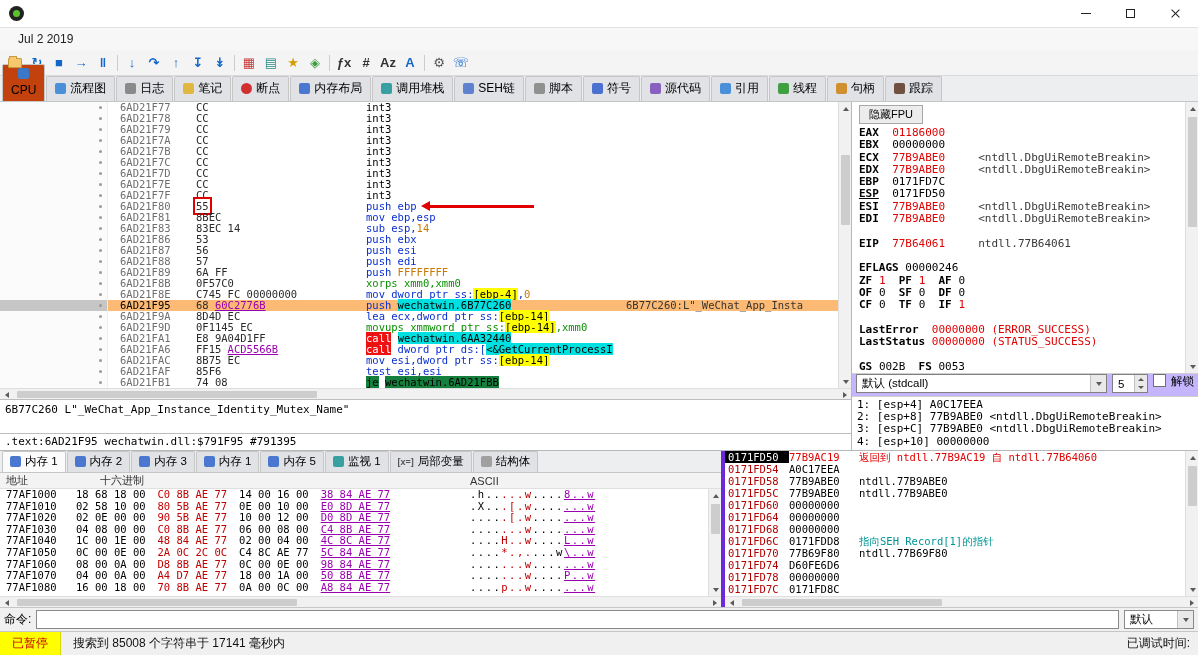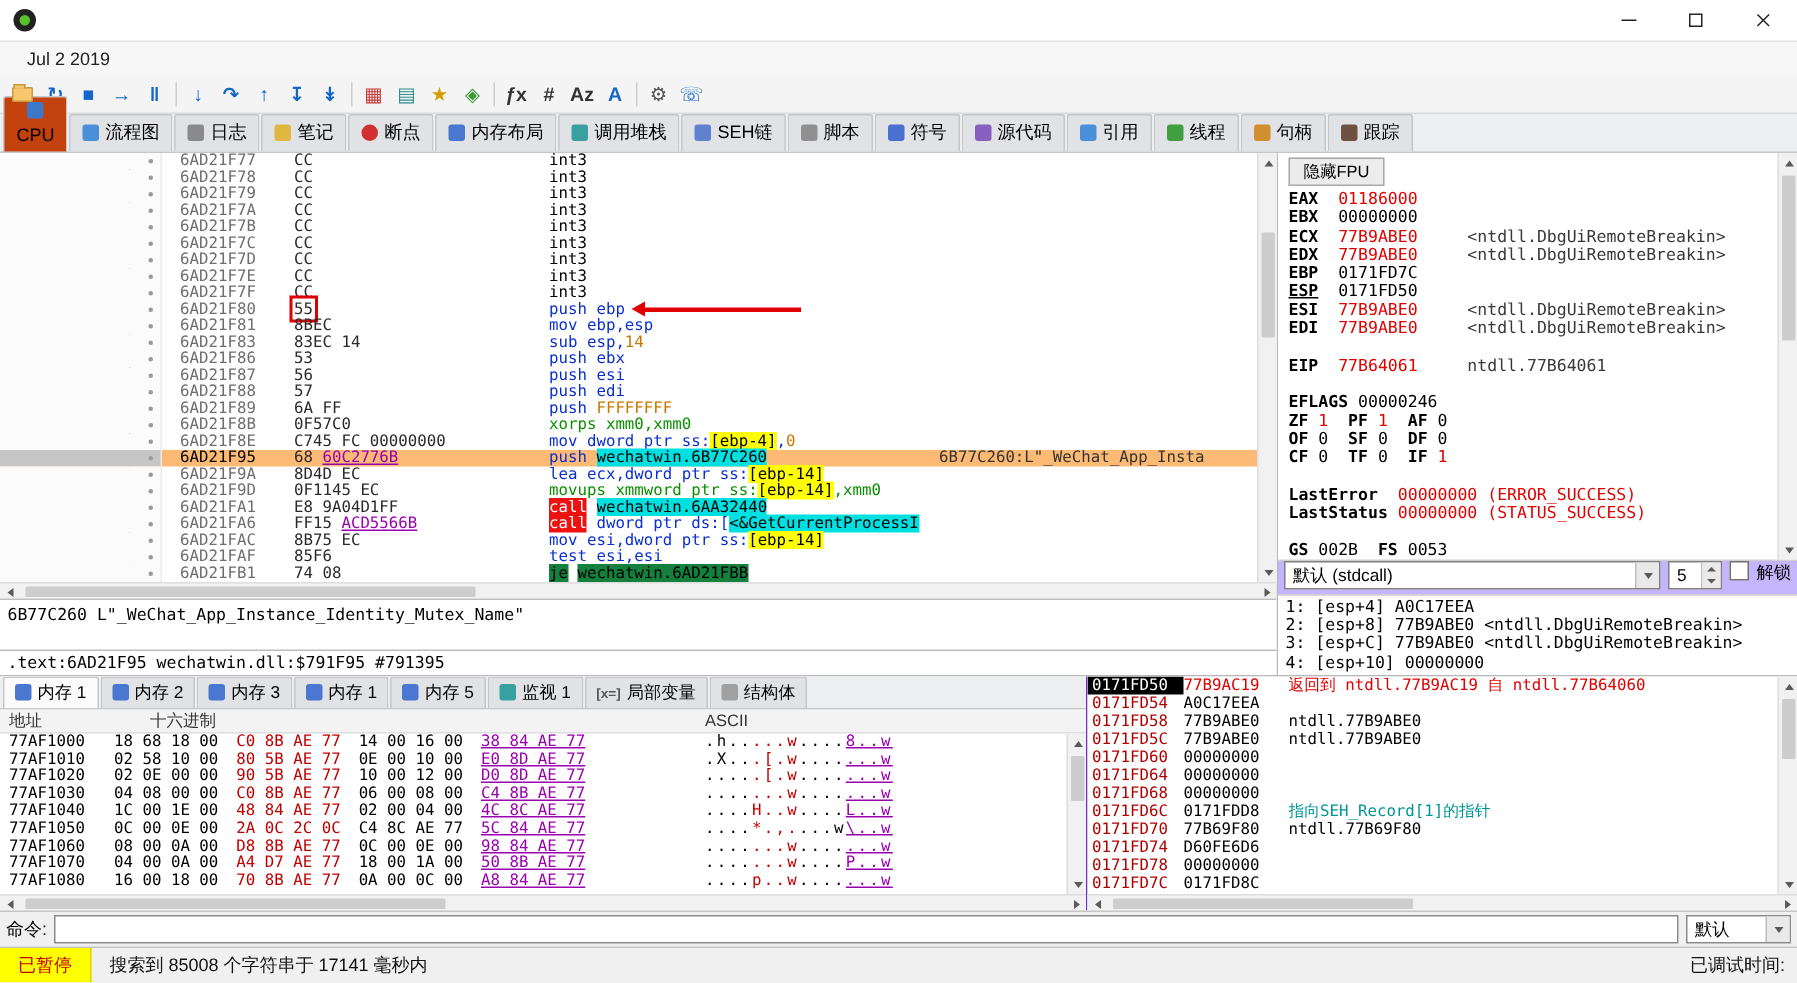--- a/index.html
+++ b/index.html
@@ -115,21 +115,21 @@
 .spin-btn{flex:1;background:#e9e9e9;display:flex;align-items:center;justify-content:center;}
 .spin-btn .tri-up{border-bottom-width:3.5px;border-left-width:3px;border-right-width:3px;}
 .spin-btn .tri-down{border-top-width:3.5px;border-left-width:3px;border-right-width:3px;}
 .chk{width:13px;height:13px;border:1px solid #707070;background:#fff;flex:none;}
 .chk-label{font-size:11.5px;}
 .args{flex:1;padding:2px 5px;overflow:hidden;}
 .arg-line{height:12.2px;line-height:12.2px;font-size:11px;white-space:pre;font-family:"DejaVu Sans Mono",monospace;}
 
 
 .bottom{height:157px;display:flex;border-top:1px solid #b8b8b8;flex:none;}
-.bottom-left{width:725px;display:flex;flex-direction:column;background:#fff;border-right:1px solid #6d28d9;}
+.bottom-left{width:725px;display:flex;flex-direction:column;background:#fff;border-right:4px solid #6d28d9;}
 .btabs{height:22px;background:#eceef0;display:flex;align-items:flex-end;padding:2px 2px 0;gap:1px;border-bottom:1px solid #c6c6c6;}
 .btab{display:flex;align-items:center;gap:4px;padding:2px 7px 3px;background:#e0e2e6;border:1px solid #c6c6c6;border-bottom:none;border-radius:2px 2px 0 0;font-size:11.5px;white-space:nowrap;}
 .btab.active{background:#fbfbfb;}
 .dump-header{height:16px;display:flex;background:#f3f3f3;border-bottom:1px solid #e0e0e0;font-size:11px;color:#333;align-items:center;}
 .dh-addr{width:70px;padding-left:6px;flex:none;}
 .dh-hex{width:392px;padding-left:30px;flex:none;}
 .dh-ascii{flex:1;padding-left:8px;}
 .dump-body{flex:1;display:flex;overflow:hidden;}
 .dump-rows{flex:1;font-family:"DejaVu Sans Mono",monospace;overflow:hidden;}
 .dump-row{display:flex;height:11.6px;line-height:11.6px;font-size:10.5px;white-space:pre;}

